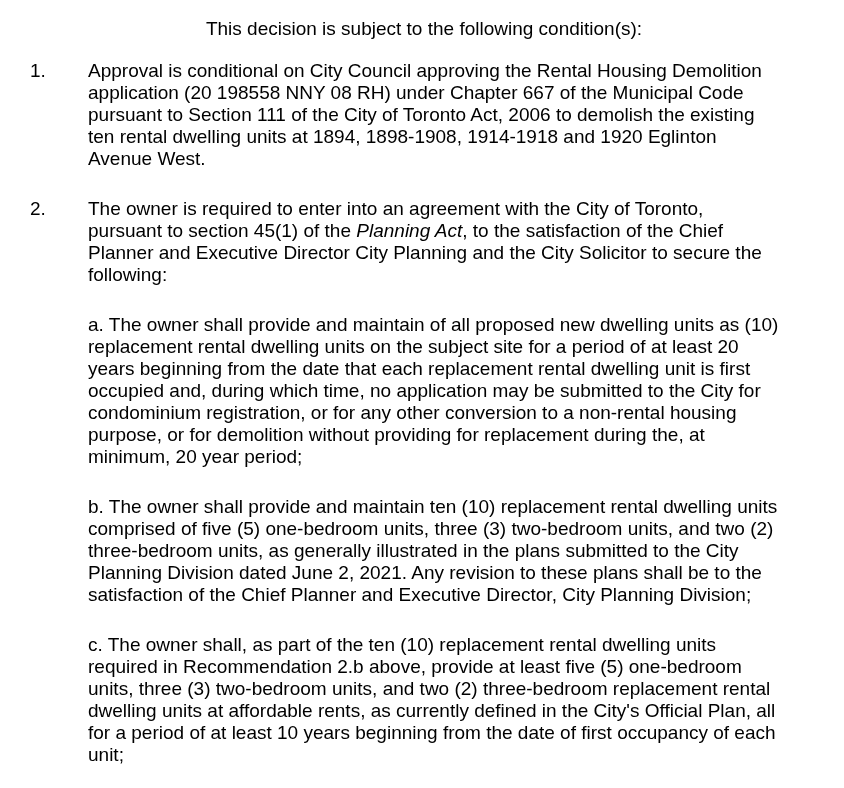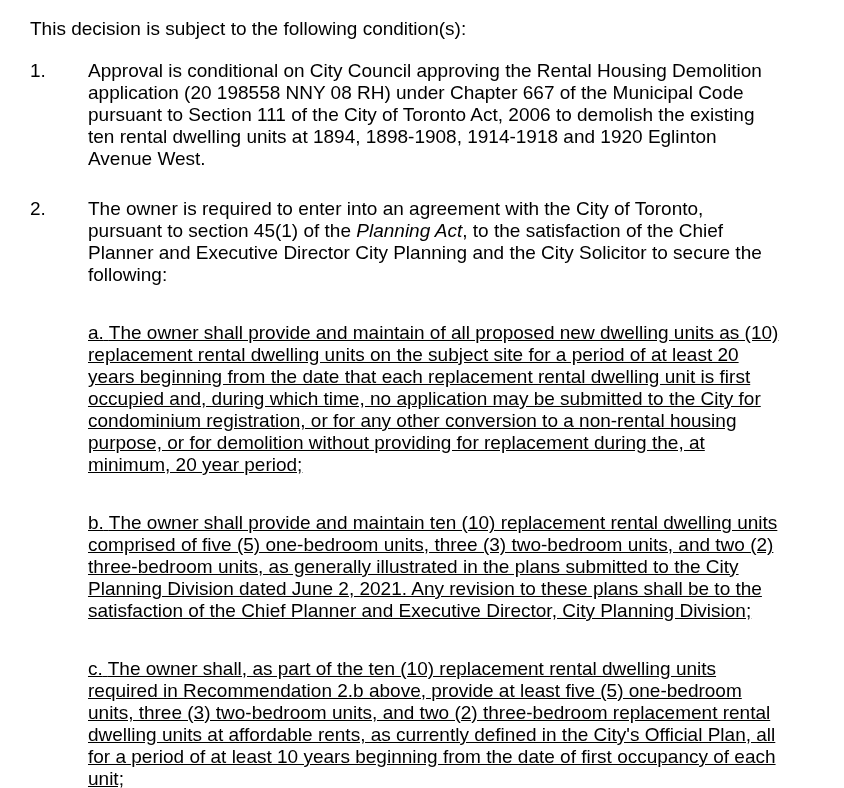--- a/index.html
+++ b/index.html
@@ -19,20 +19,21 @@
   .page {
     box-sizing: border-box;
     width: 844px;
     height: 788px;
     padding: 18px 26px 0 30px;
     background: #ffffff;
   }
   .intro {
     margin: 0;
     white-space: pre-line;
+    text-align: center;
   }
   .condition {
     display: flex;
     margin-top: 28px;
   }
   .condition.first {
     margin-top: 20px;
   }
   .num {
     flex: 0 0 58px;
@@ -40,22 +41,21 @@
   }
   .body-col {
     flex: 1;
     min-width: 0;
   }
   .para {
     margin: 0;
     white-space: pre-line;
   }
   .para + .para {
-    margin-top: 36px;
-    text-decoration: underline;
+    margin-top: 28px;
   }
   em {
   }
 </style>
 </head>
 <body>
 
 <div class="page">
 
   <p class="intro">This decision is subject to the following condition(s):</p>

